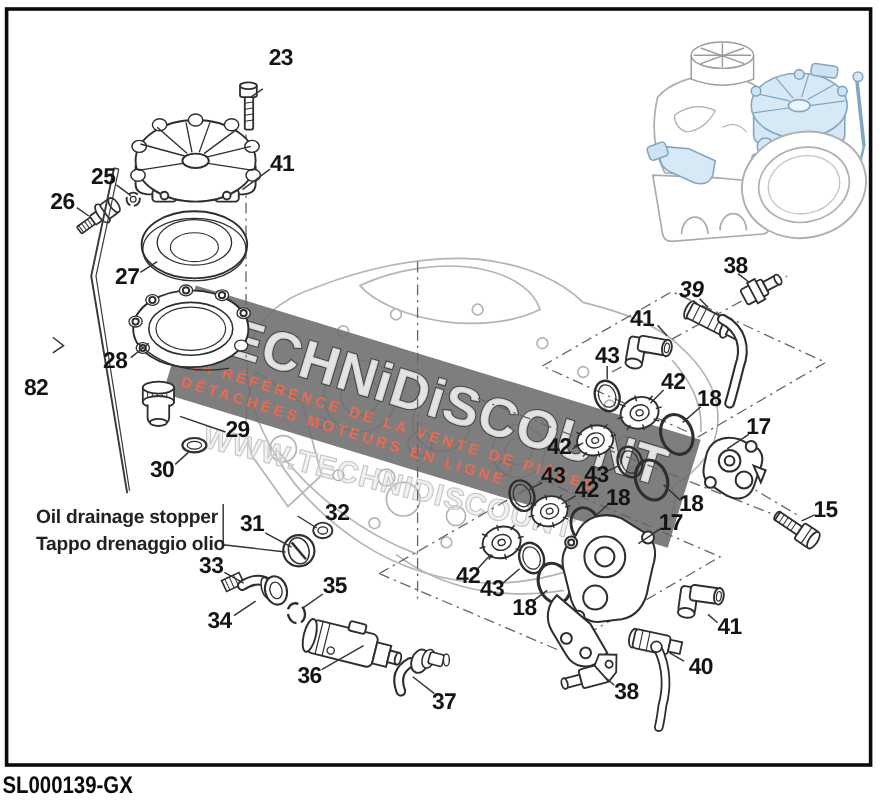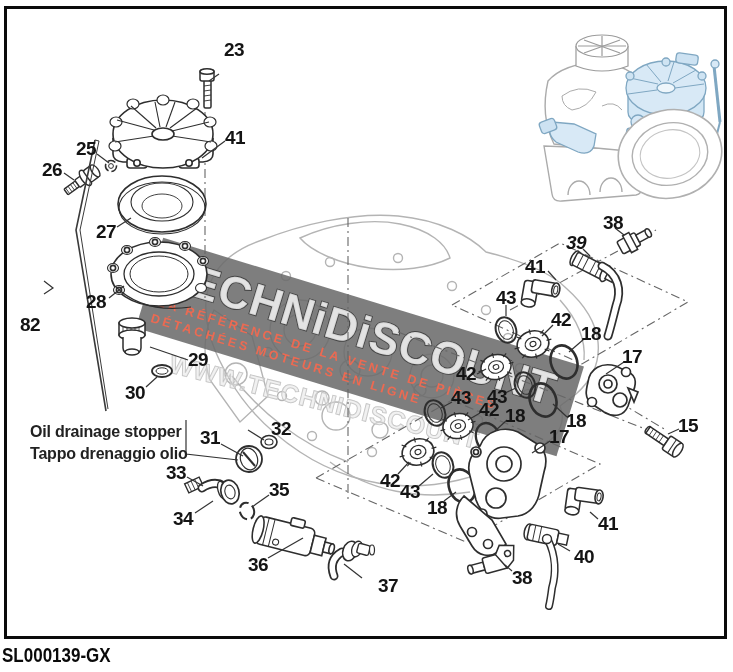--- a/index.html
+++ b/index.html
@@ -520,21 +520,21 @@
       <div class="callout" style="left: 96px; top: 301px;">28</div>
       <div class="callout" style="left: 30px; top: 303px; margin-top: 21px;">82</div>
       <div class="callout" style="left: 198px; top: 359px;">29</div>
       <div class="callout" style="left: 135px; top: 392px;">30</div>
       <div class="callout" style="left: 237px; top: 428px; margin-left: 44px;">32</div>
       <div class="callout" style="left: 210px; top: 437px;">31</div>
       <div class="callout" style="left: 176px; top: 472px;">33</div>
       <div class="callout" style="left: 183px; top: 518px;">34</div>
       <div class="callout" style="left: 279px; top: 489px;">35</div>
       <div class="callout" style="left: 258px; top: 564px;">36</div>
-      <div class="callout" style="left: 388px; top: 585px;">37</div>
+      <div class="callout" style="left: 370px; top: 585px;">37</div>
       <div class="callout" style="left: 613px; top: 222px;">38</div>
       <div class="callout" style="left: 576px; top: 242px; font-style: italic;">39</div>
       <div class="callout" style="left: 535px; top: 266px;">41</div>
       <div class="callout" style="left: 506px; top: 297px;">43</div>
       <div class="callout" style="left: 561px; top: 319px;">42</div>
       <div class="callout" style="left: 591px; top: 333px;">18</div>
       <div class="callout" style="left: 632px; top: 356px;">17</div>
       <div class="callout" style="left: 688px; top: 425px;">15</div>
       <div class="callout" style="left: 466px; top: 373px;">42</div>
       <div class="callout" style="left: 461px; top: 397px;">43</div>

